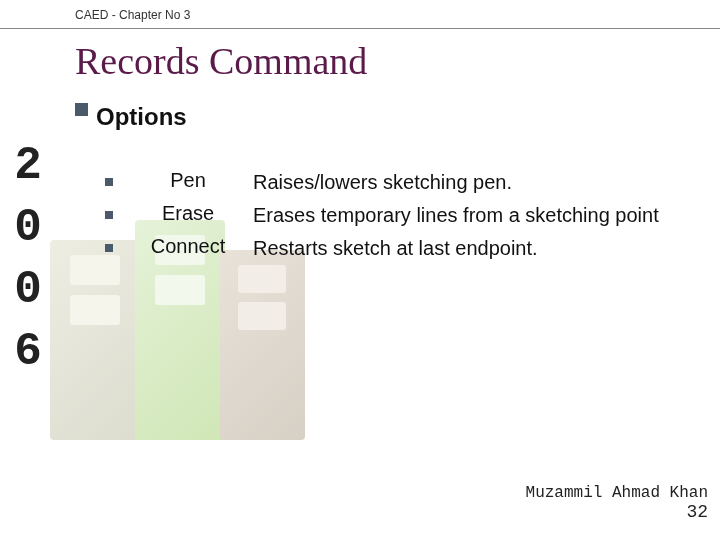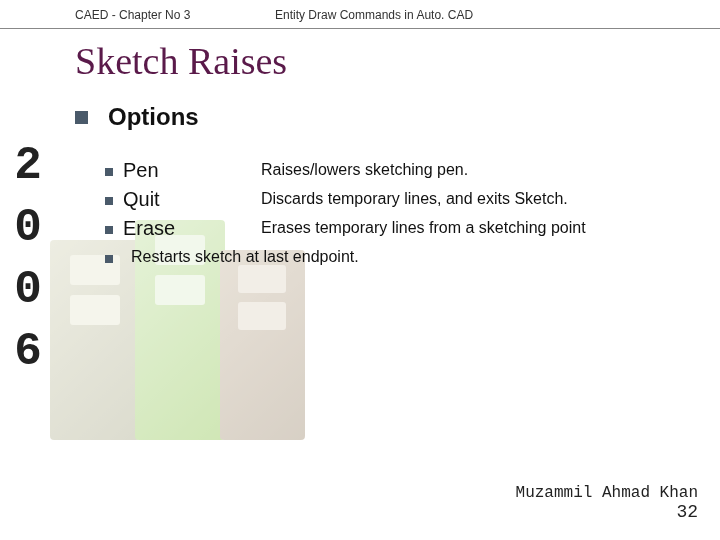--- a/index.html
+++ b/index.html
@@ -74,38 +74,39 @@
 
     
     .content {
       position: relative;
       z-index: 2;
       padding-left: 75px;
     }
 
     .options-header {
       display: flex;
-      align-items: center;
-      gap: 20px;
-      margin-bottom: 28px;
+      align-items: flex-start;
+      gap: 8px;
+      margin-bottom: 38px;
     }
     .bullet-lg {
       width: 13px;
       height: 13px;
       background: #4a5a6a;
       flex-shrink: 0;
     }
     .options-title {
       font-weight: bold;
       font-size: 24px;
       color: #111;
     }
 
     .options-list {
       padding-left: 30px;
+      text-align: center;
     }
     .option-row {
       display: flex;
       align-items: flex-start;
       margin-bottom: 6px;
     }
     .bullet-sm {
       width: 8px;
       height: 8px;
       background: #4a5a6a;
@@ -113,82 +114,76 @@
       margin-top: 9px;
       margin-right: 10px;
     }
     .opt-name {
       width: 130px;
       flex-shrink: 0;
       font-size: 20px;
       color: #111;
     }
     .opt-desc {
-      font-size: 16px;
+      font-size: 20px;
       color: #111;
       line-height: 1.35;
       max-width: 430px;
-      margin-left: 8px;
     }
 
     
     .footer {
       position: absolute;
-      right: 22px;
+      right: 12px;
       bottom: 18px;
       text-align: right;
       font-family: 'Courier New', monospace;
       font-size: 16px;
       color: #222;
       z-index: 2;
     }
     .page-num { font-size: 18px; }
   </style>
 </head>
 <body>
 
 <div class="books-bg">
   <div class="book book1"></div>
   <div class="book book2"></div>
   <div class="book book3"></div>
 </div>
 
 <div class="header">
   <div class="header-left">CAED - Chapter No 3</div>
-  <div class="header-right">Entity Draw Commands in Auto. CAD</div>
 </div>
 
-<div class="title">Sketch Raises</div>
+<div class="title">Records Command</div>
 
 <div class="side-year">2006</div>
 
 <div class="content">
   <div class="options-header">
     <span class="bullet-lg"></span>
     <span class="options-title">Options</span>
   </div>
 
   <div class="options-list">
     <div class="option-row">
       <span class="bullet-sm"></span>
       <span class="opt-name">Pen</span>
       <span class="opt-desc">Raises/lowers sketching pen.</span>
     </div>
     <div class="option-row">
       <span class="bullet-sm"></span>
-      <span class="opt-name">Quit</span>
-      <span class="opt-desc">Discards temporary lines, and exits Sketch.</span>
-    </div>
-    <div class="option-row">
-      <span class="bullet-sm"></span>
       <span class="opt-name">Erase</span>
       <span class="opt-desc">Erases temporary lines from a sketching point</span>
     </div>
     <div class="option-row">
       <span class="bullet-sm"></span>
+      <span class="opt-name">Connect</span>
       <span class="opt-desc">Restarts sketch at last endpoint.</span>
     </div>
   </div>
 </div>
 
 <div class="footer">
   <div>Muzammil Ahmad Khan</div>
   <div class="page-num">32</div>
 </div>
 

